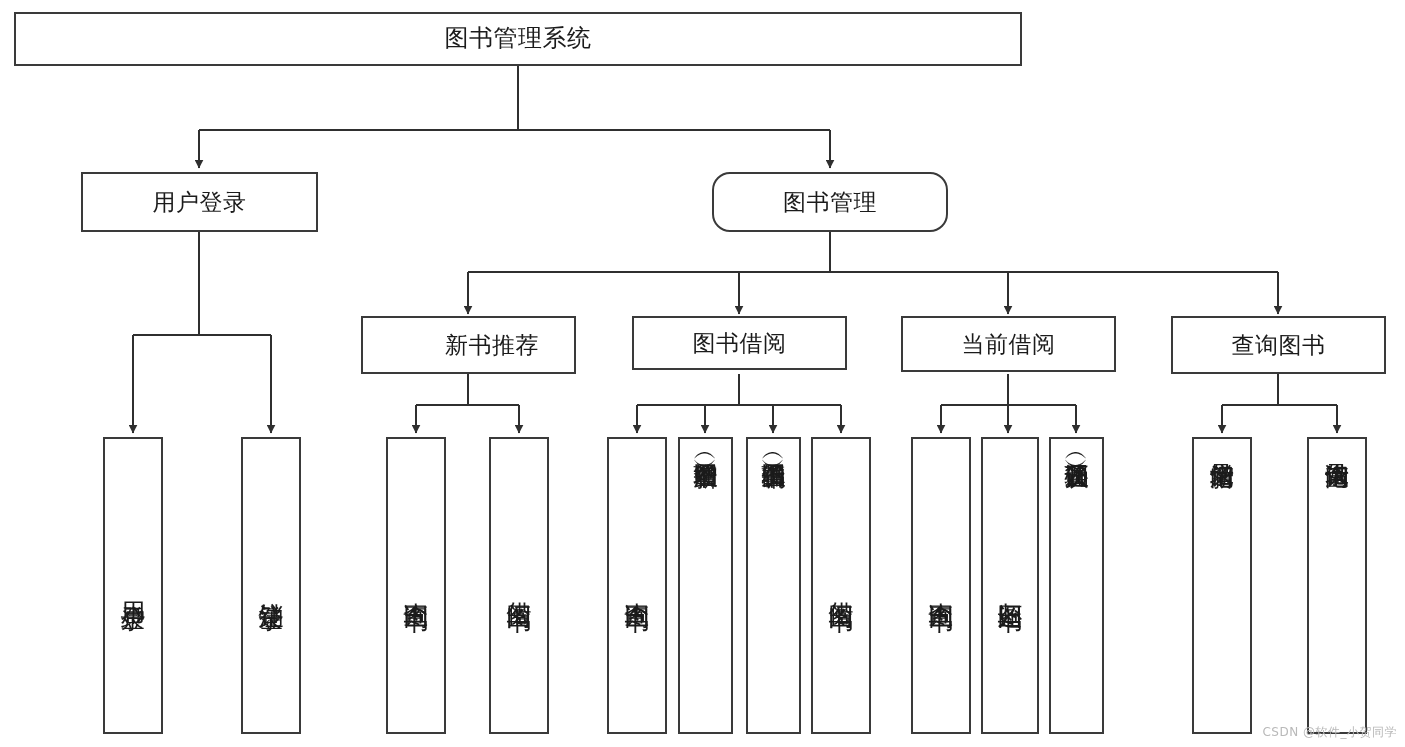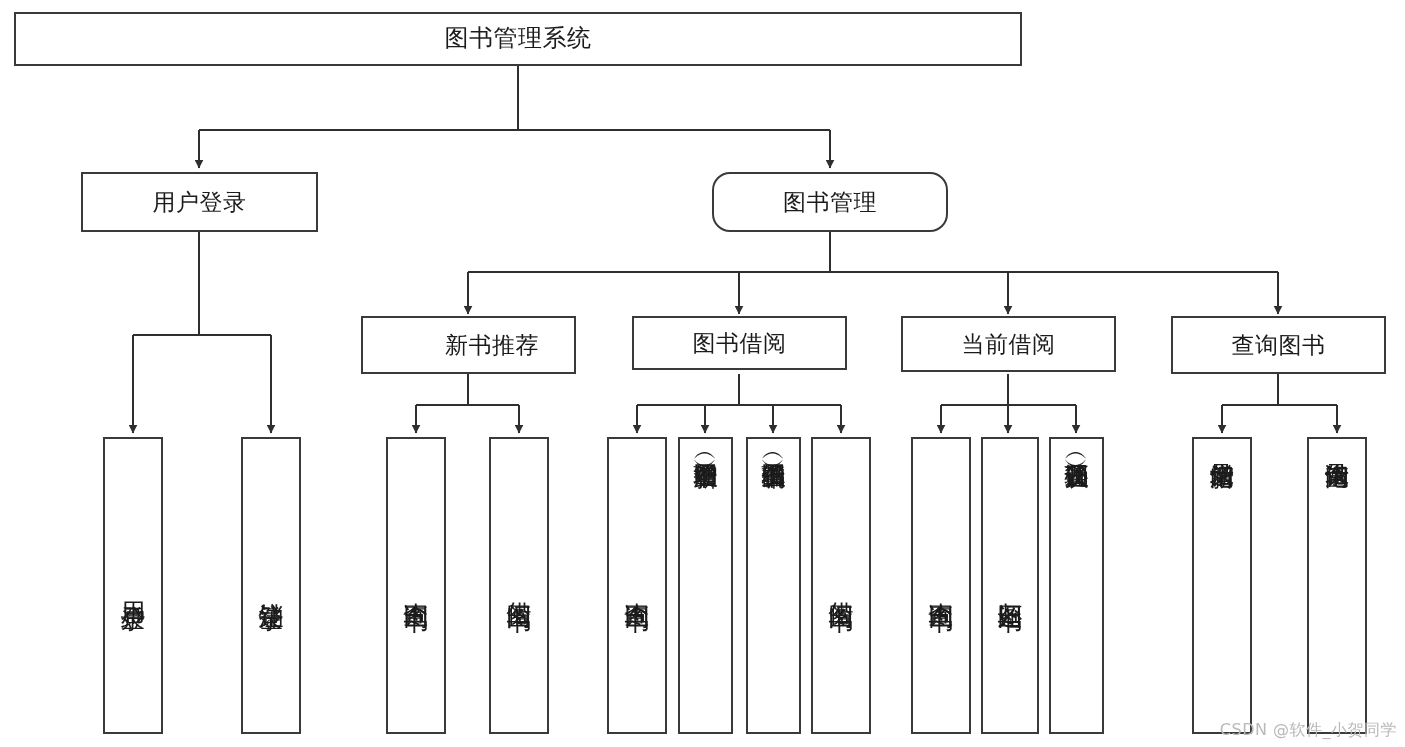--- a/index.html
+++ b/index.html
@@ -69,21 +69,21 @@
     letter-spacing: 0px;
   }
   .node.v.mid {
     align-items: center;
     padding-top: 0;
   }
   #watermark {
     position: absolute;
     right: 8px;
     bottom: 6px;
-    font-size: 16px;
+    font-size: 12px;
     color: #b9b9b9;
     z-index: 5;
     white-space: nowrap;
     letter-spacing: 0.5px;
   }
 </style>
 </head>
 <body>
 
 <div id="diagram-root">

